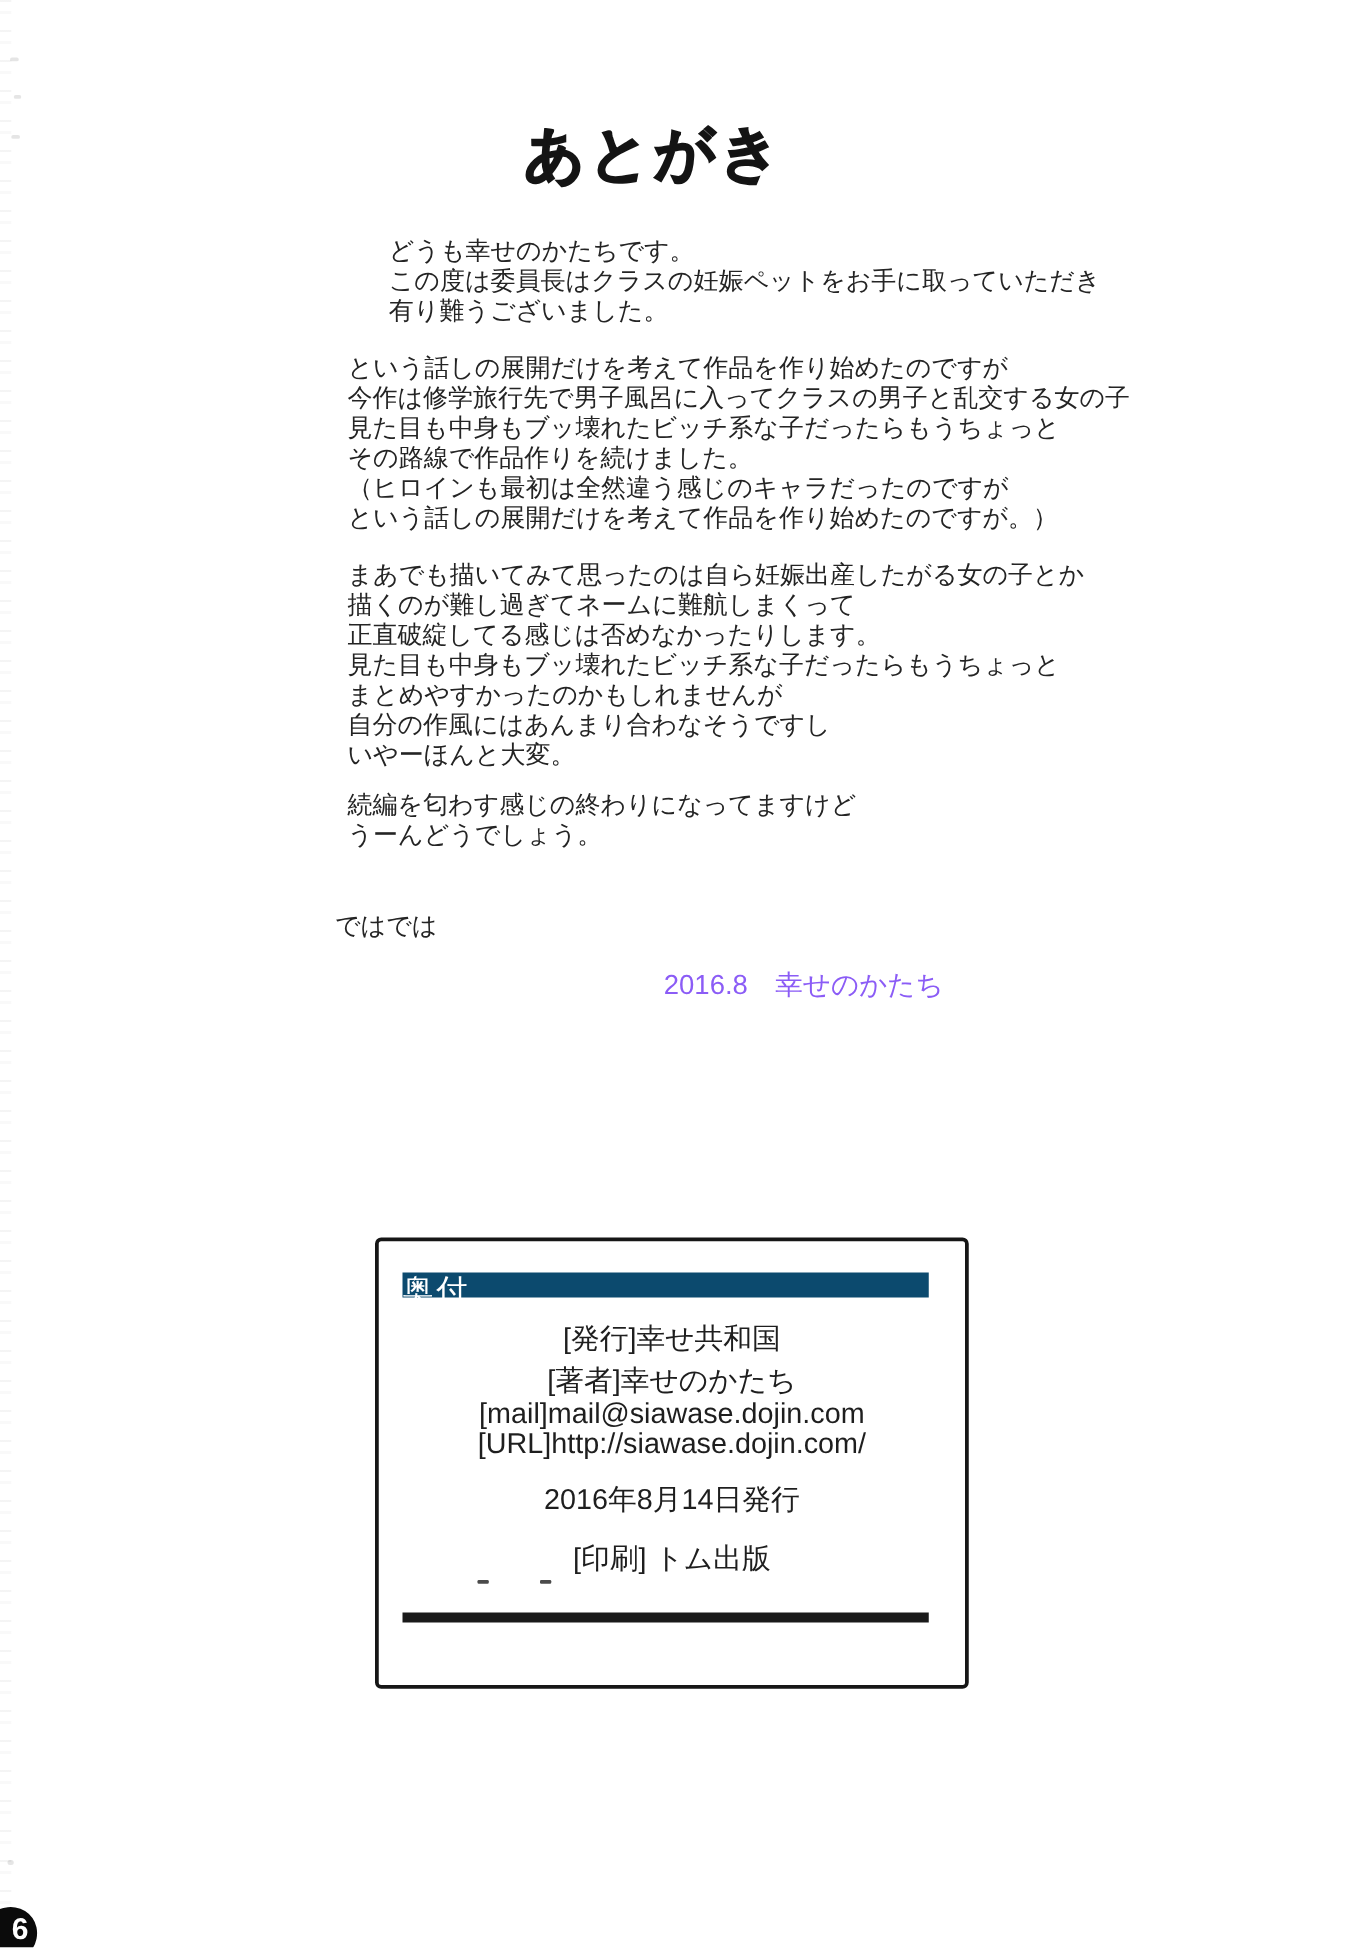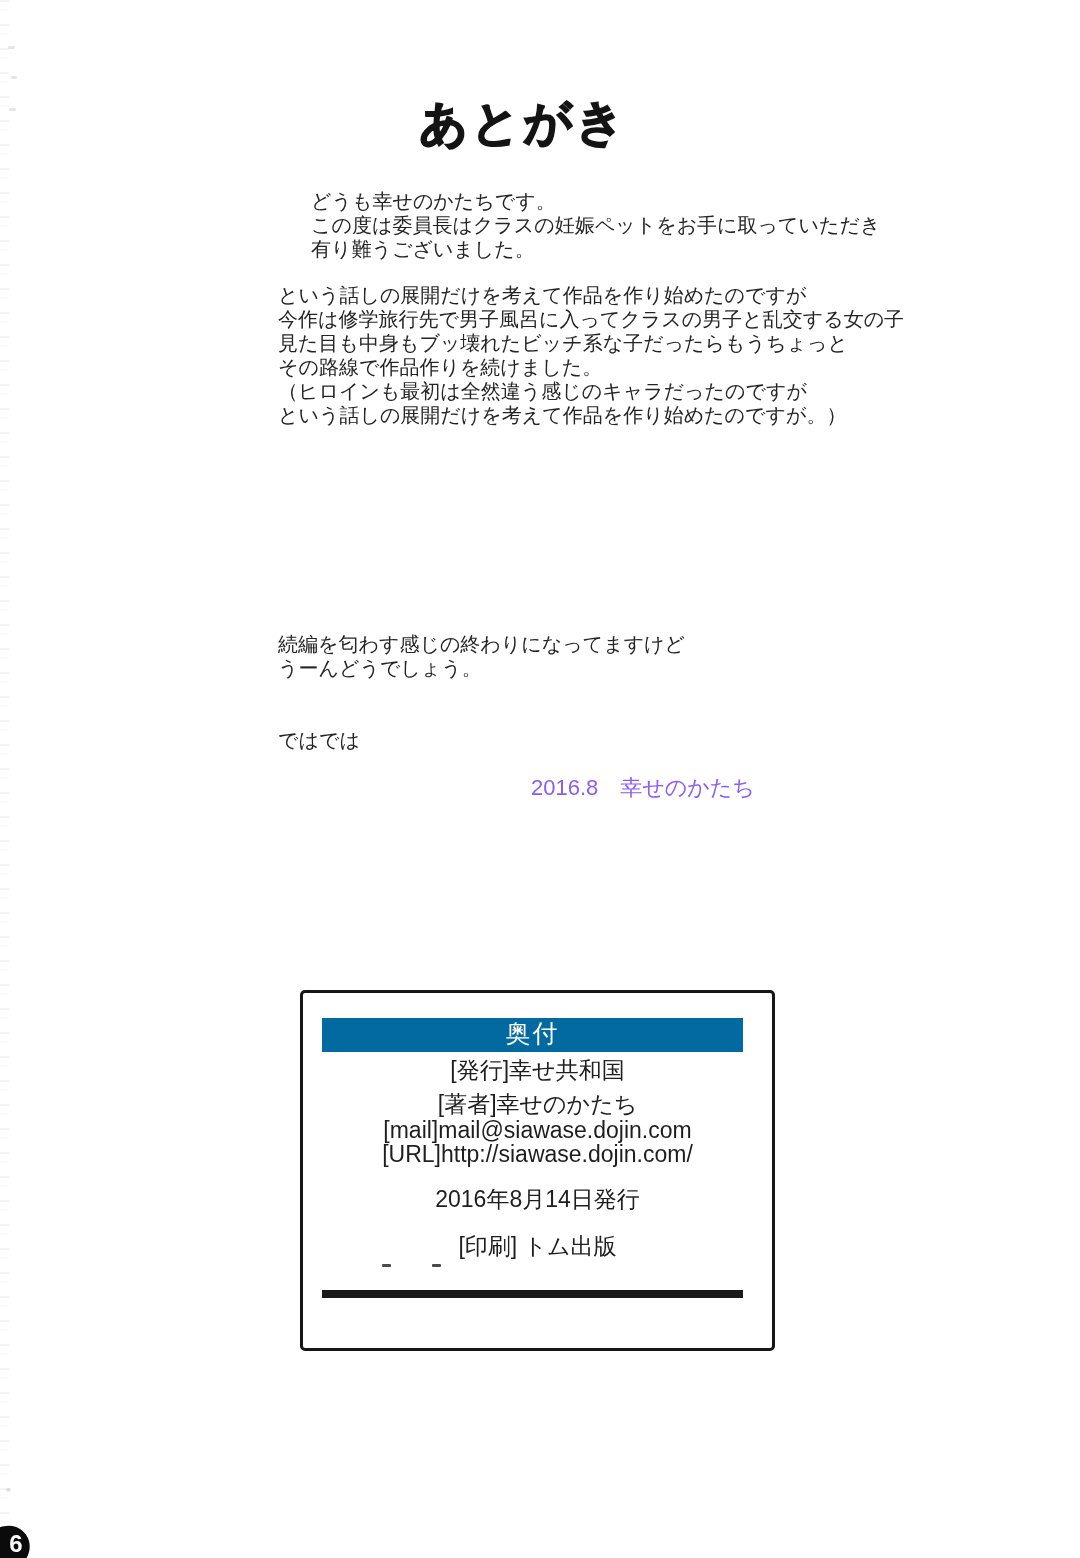--- a/index.html
+++ b/index.html
@@ -54,21 +54,21 @@
     line-height: 24px;
     color: #242424;
     white-space: nowrap;
   }
   .p1 { top: 189px; margin-left: 33px; }
   .p2 { top: 283px; }
   .p3 { top: 448px; }
   .p4 { top: 632px; }
   .closing {
     position: absolute;
-    left: 278px;
+    left: 268px;
     top: 727px;
     font-size: 20px;
     color: #242424;
   }
   .signature {
     position: absolute;
     left: 531px;
     top: 773px;
     font-size: 22px;
     color: #8b5cf6;
@@ -83,26 +83,25 @@
     box-sizing: border-box;
     border: 3px solid #161616;
     border-radius: 5px;
     background: #ffffff;
   }
   .colophon-header {
     position: absolute;
     left: 19px;
     top: 25px;
     width: 421px;
-    height: 34px;
-    background: #0369a1;
+    height: 20px;
+    background: #0c4a6e;
     color: #ffffff;
     font-size: 25px;
     line-height: 31px;
-    text-align: center;
     letter-spacing: 2px;
   }
   .col-line {
     position: absolute;
     left: 0; right: 0;
     text-align: center;
     font-size: 23px;
     color: #1e1e1e;
     white-space: nowrap;
   }
@@ -170,20 +169,29 @@
 
   <div class="para p2">
     <div>という話しの展開だけを考えて作品を作り始めたのですが</div>
     <div>今作は修学旅行先で男子風呂に入ってクラスの男子と乱交する女の子</div>
     <div>見た目も中身もブッ壊れたビッチ系な子だったらもうちょっと</div>
     <div>その路線で作品作りを続けました。</div>
     <div>（ヒロインも最初は全然違う感じのキャラだったのですが</div>
     <div>という話しの展開だけを考えて作品を作り始めたのですが。）</div>
   </div>
 
+  <div class="para p3">
+    <div>まあでも描いてみて思ったのは自ら妊娠出産したがる女の子とか</div>
+    <div>描くのが難し過ぎてネームに難航しまくって</div>
+    <div>正直破綻してる感じは否めなかったりします。</div>
+    <div>見た目も中身もブッ壊れたビッチ系な子だったらもうちょっと</div>
+    <div>まとめやすかったのかもしれませんが</div>
+    <div>自分の作風にはあんまり合わなそうですし</div>
+    <div>いやーほんと大変。</div>
+  </div>
 
   <div class="para p4">
     <div>続編を匂わす感じの終わりになってますけど</div>
     <div>うーんどうでしょう。</div>
   </div>
 
   <div class="closing">ではでは</div>
 
   <div class="signature">2016.8　幸せのかたち</div>
 

